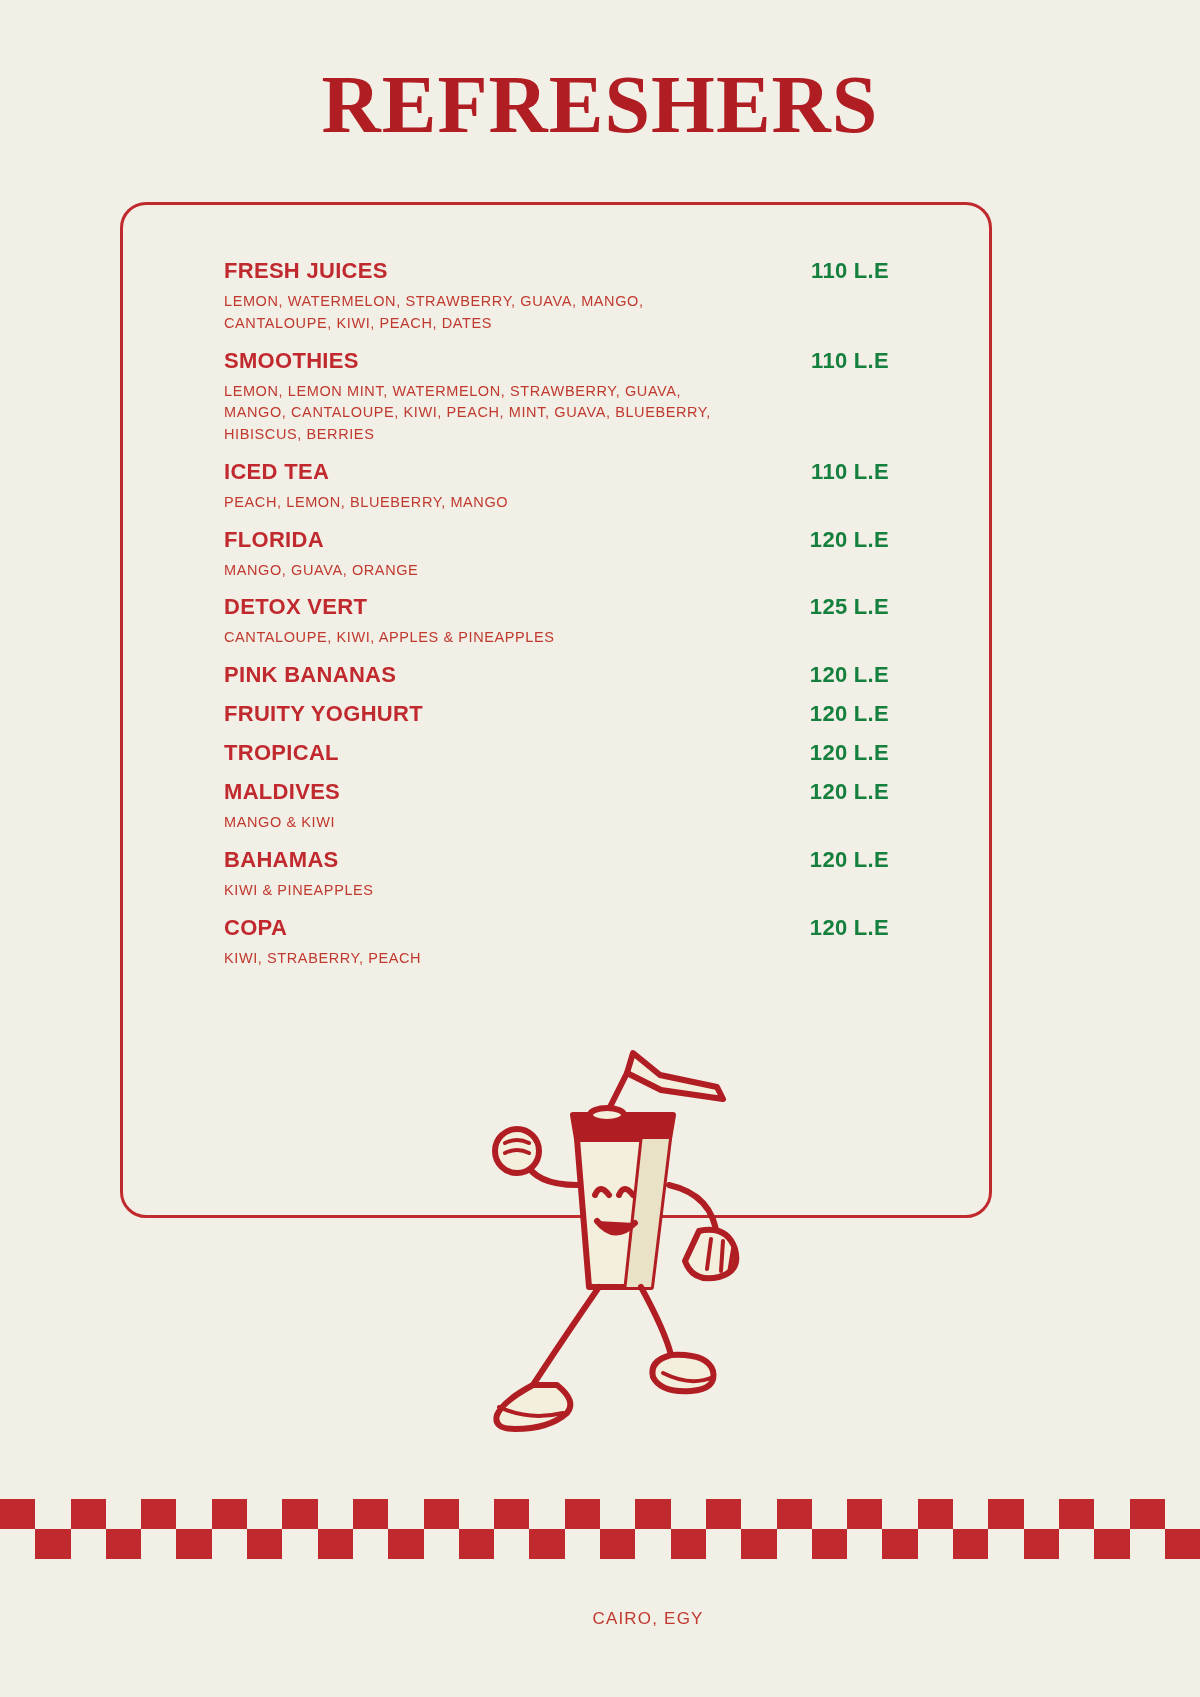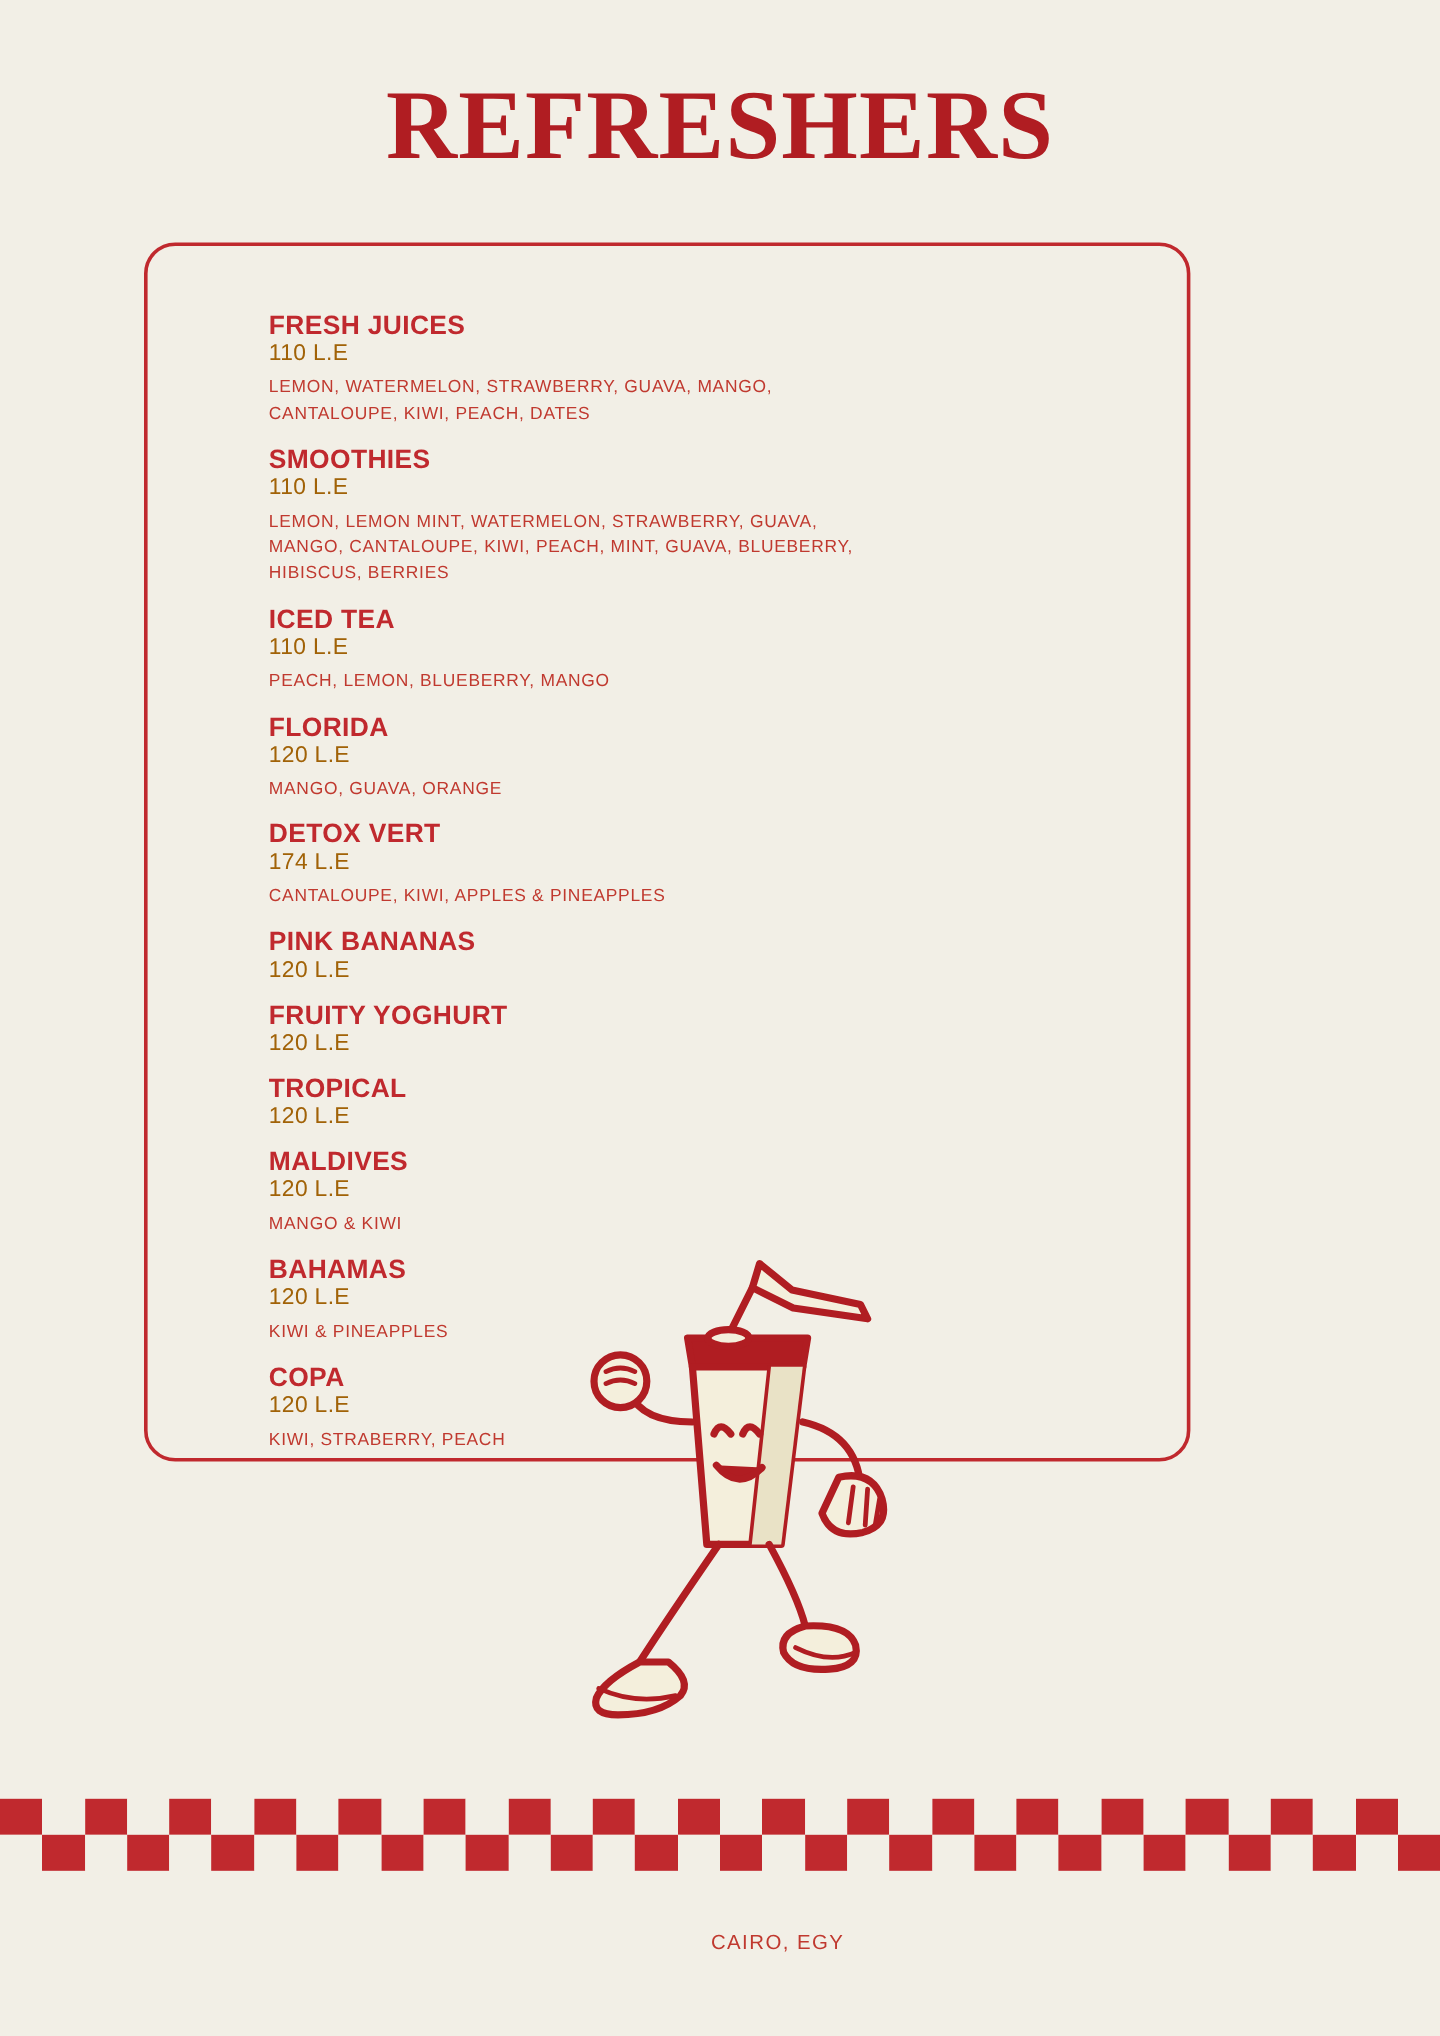--- a/index.html
+++ b/index.html
@@ -48,33 +48,32 @@
     left: 224px;
     width: 665px;
   }
   .item {
     margin-bottom: 13px;
   }
   .item-head {
     display: flex;
     justify-content: space-between;
     align-items: baseline;
-    flex-direction: column;
   }
   .item-name {
     font-size: 22px;
     font-weight: bold;
     color: #c0292e;
     letter-spacing: 0.3px;
     text-transform: uppercase;
   }
   .item-price {
-    font-size: 19px;
-    font-weight: normal;
-    color: #a16207;
+    font-size: 22px;
+    font-weight: bold;
+    color: #15803d;
     letter-spacing: 0.3px;
     white-space: nowrap;
   }
   .item-desc {
     margin-top: 7px;
     font-size: 14.5px;
     line-height: 1.5;
     color: #c0392f;
     letter-spacing: 0.6px;
     max-width: 500px;
@@ -156,21 +155,21 @@
       <div class="item-head">
         <div class="item-name">FLORIDA</div>
         <div class="item-price">120 L.E</div>
       </div>
       <div class="item-desc">MANGO, GUAVA, ORANGE</div>
     </div>
 
     <div class="item">
       <div class="item-head">
         <div class="item-name">DETOX VERT</div>
-        <div class="item-price">174 L.E</div>
+        <div class="item-price">125 L.E</div>
       </div>
       <div class="item-desc">CANTALOUPE, KIWI, APPLES &amp; PINEAPPLES</div>
     </div>
 
     <div class="item">
       <div class="item-head">
         <div class="item-name">PINK BANANAS</div>
         <div class="item-price">120 L.E</div>
       </div>
     </div>

